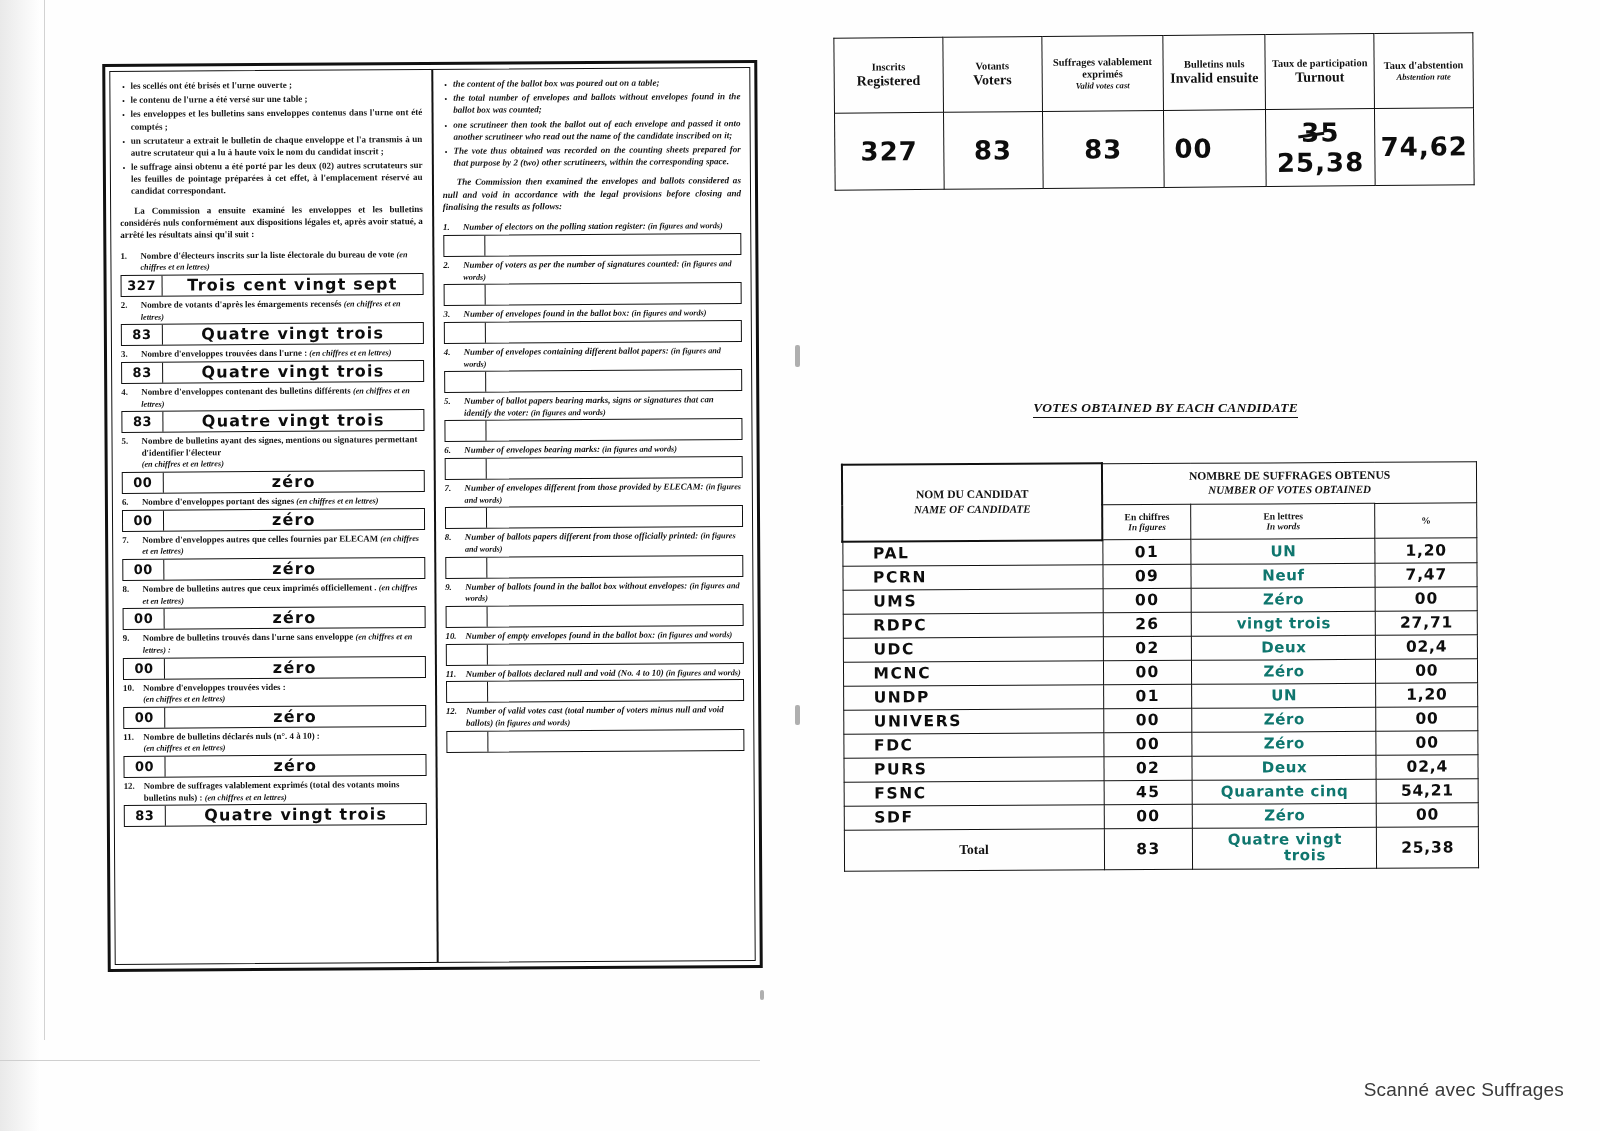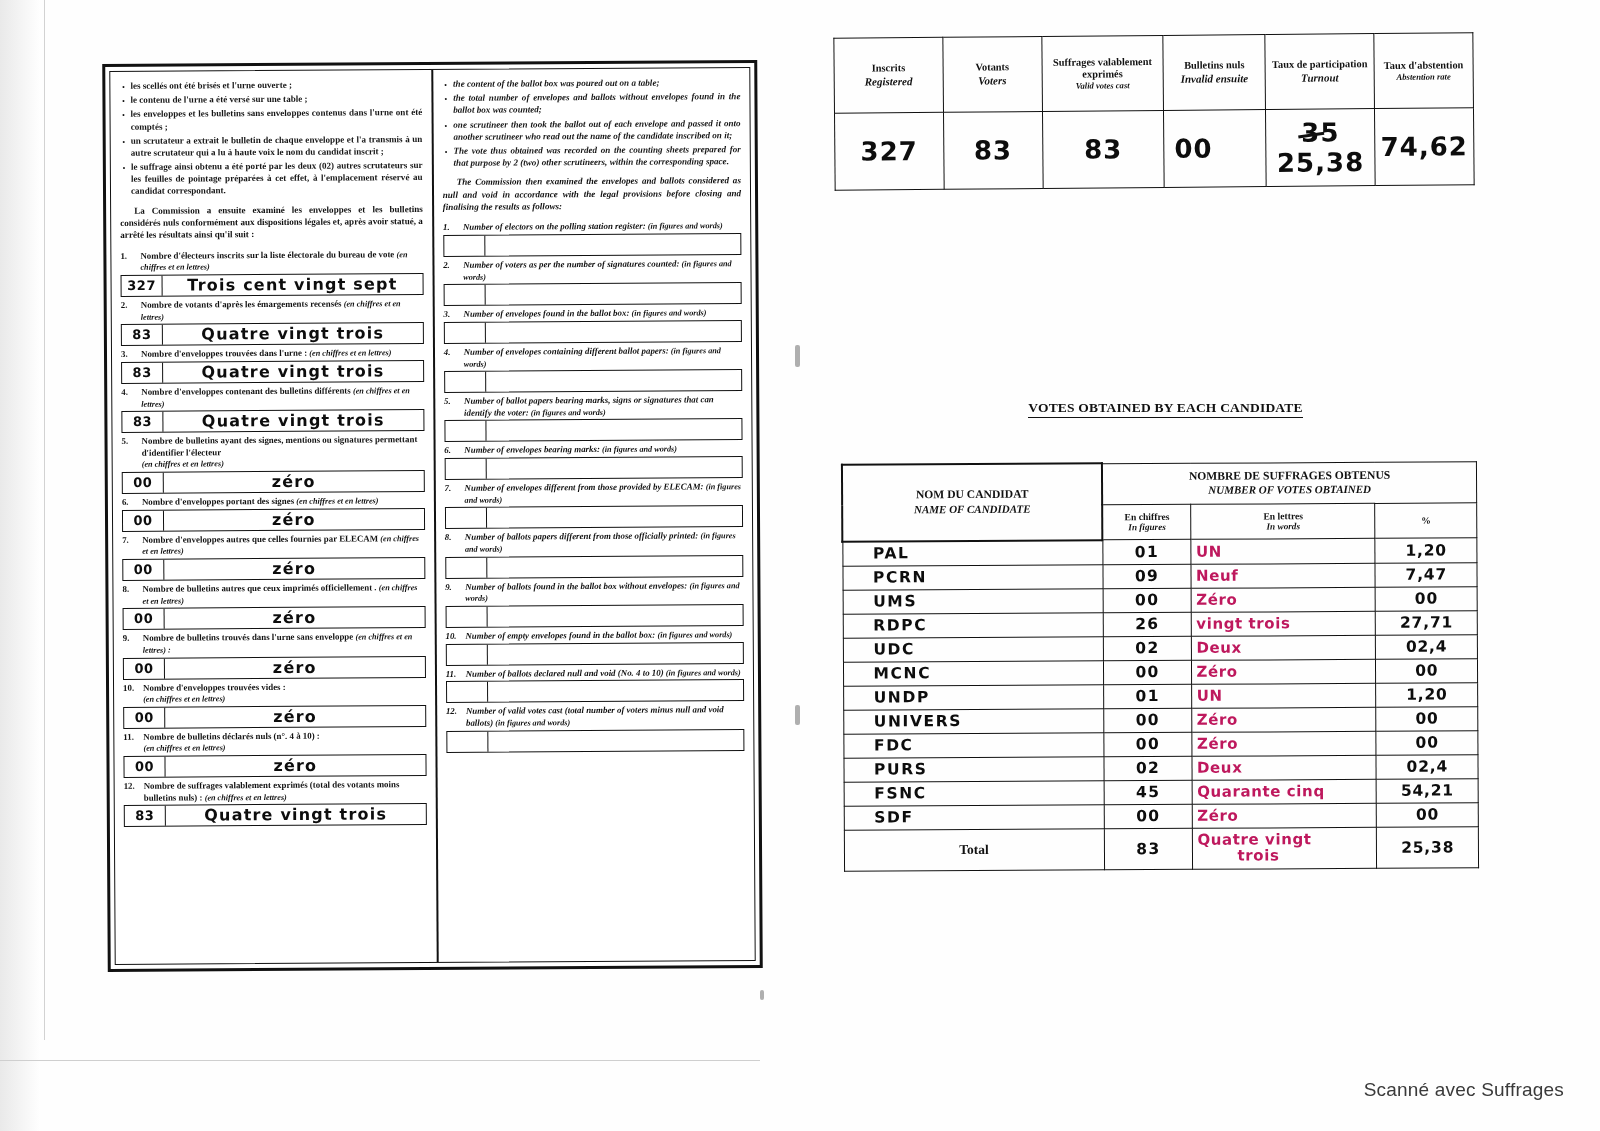--- a/index.html
+++ b/index.html
@@ -98,36 +98,36 @@
   }
   .hw.small{font-size:13px;}
   .ans-word .hw{font-size:16px;letter-spacing:1.2px;}
   
   #right{position:absolute;left:820px;top:0;width:700px;height:1131px;}
   .sec-title{
     text-align:center;font-weight:bold;font-size:13.5px;
     letter-spacing:.2px;
   }
   .sec-title span{border-bottom:1.6px solid #111;padding-bottom:1px;display:inline-block;}
-  .sec-title.it span{margin-left:21px;}
+  .sec-title.it span{font-style:italic;margin-left:21px;}
   
   #recap-wrap{position:absolute;left:10px;top:155px;width:650px;}
   #recap{
     position:absolute;left:14px;top:35px;width:640px;
     border-collapse:collapse;table-layout:fixed;
     transform:rotate(-0.5deg);
   }
   #recap th,#recap td{
     border:1.7px solid #111;text-align:center;vertical-align:middle;
     padding:4px 2px;
   }
   #recap th{height:66px;}
   #recap td{height:68px;}
   .th-fr{display:block;font-weight:bold;font-size:10.4px;line-height:1.18;}
-  .th-en{display:block;font-style:italic;font-weight:bold;font-size:11px;line-height:1.18;}
+  .th-en{display:block;font-weight:bold;font-size:14px;line-height:1.18;}
   .th-en2{display:block;font-style:italic;font-weight:bold;font-size:8.6px;line-height:1.18;}
   .cell-hw{
     font-family:"DejaVu Sans", sans-serif;
     font-size:26px;font-weight:600;color:#0d0d0d;letter-spacing:1px;
   }
   .cell-hw.strike{position:relative;}
   .cell-hw.strike .sc{position:relative;display:inline-block;}
   .cell-hw.strike .sc:after{
     content:"";position:absolute;left:-3px;top:52%;width:26px;height:3px;
     background:#111;transform:rotate(-8deg);
@@ -152,22 +152,22 @@
     font-size:15.5px;font-weight:600;color:#0d0d0d;letter-spacing:1.6px;
     padding-left:26px;display:block;
   }
   .fig-hw{
     font-family:"DejaVu Sans", sans-serif;
     font-size:15.5px;font-weight:600;color:#0d0d0d;letter-spacing:1.4px;
     text-align:center;display:block;
   }
   .word-hw{
     font-family:"DejaVu Sans", sans-serif;
-    font-size:15px;font-weight:600;color:#be185d;letter-spacing:.6px;
-    text-align:left;display:block;
+    font-size:15px;font-weight:600;color:#0f766e;letter-spacing:.6px;
+    text-align:center;display:block;
   }
   .pct-hw{
     font-family:"DejaVu Sans", sans-serif;
     font-size:15.5px;font-weight:600;color:#0d0d0d;letter-spacing:.8px;
     text-align:center;display:block;
   }
   .total-lbl{
     font-weight:bold;font-size:13.5px;text-align:center;display:block;
   }
   .row-total td{height:40px !important;}

